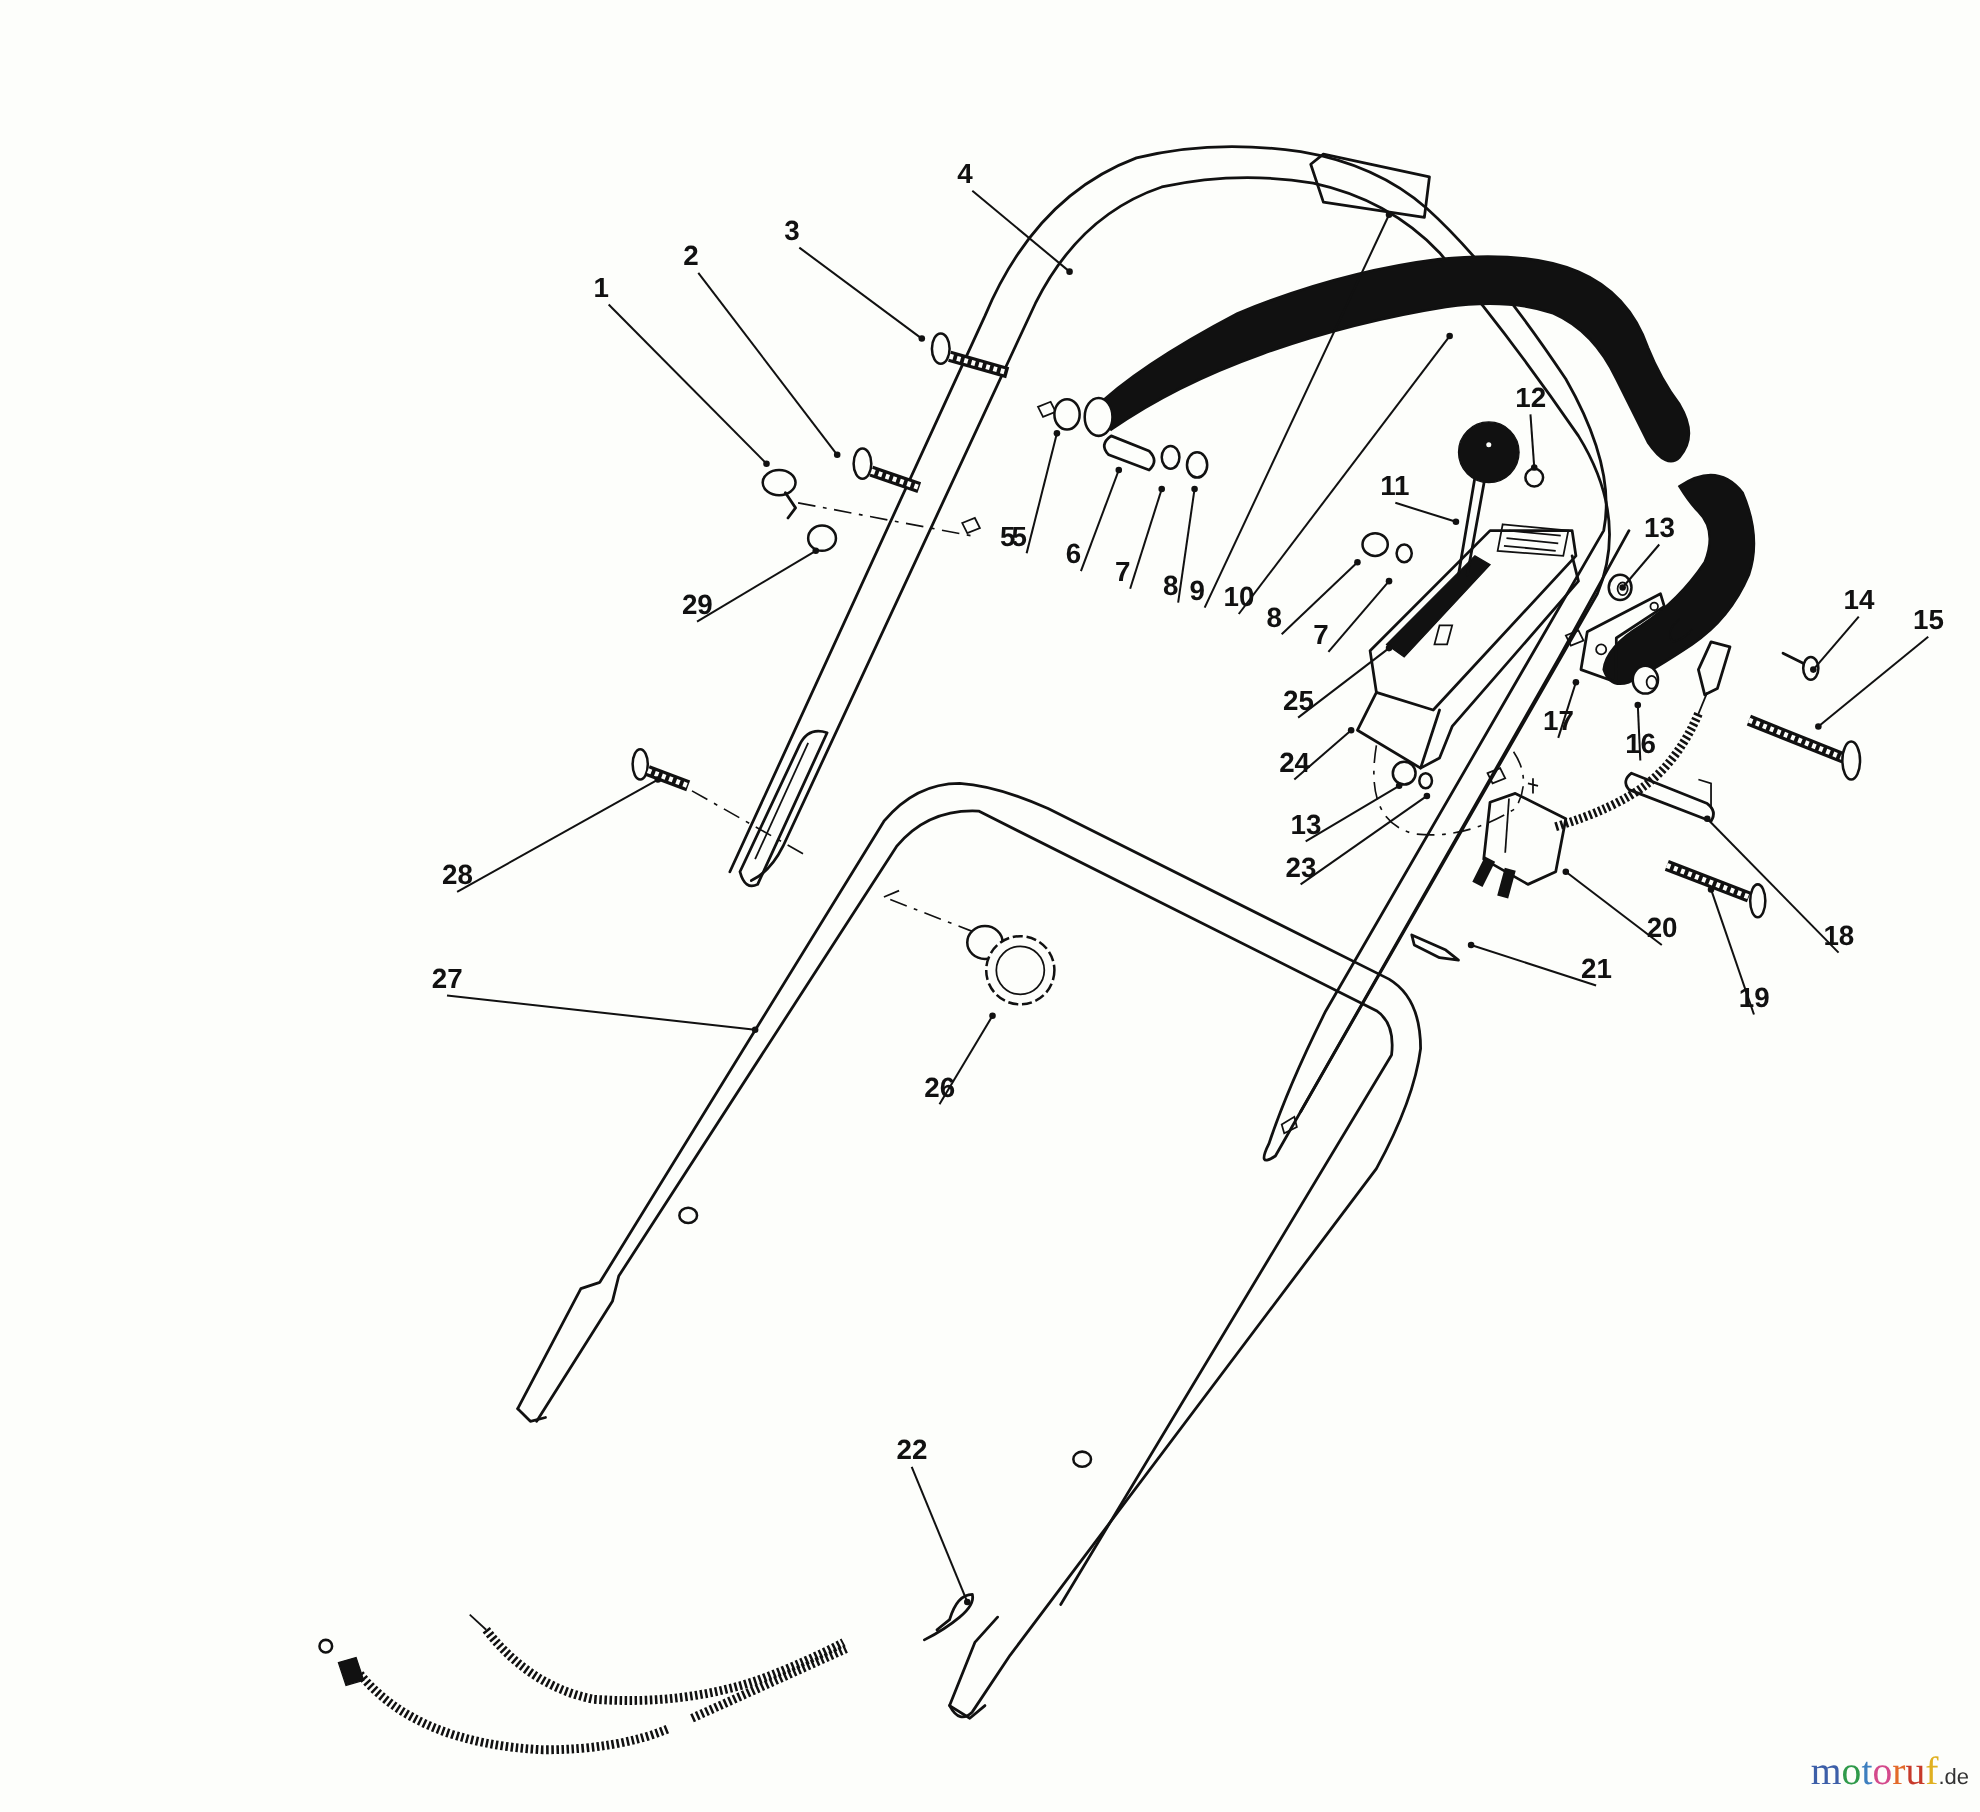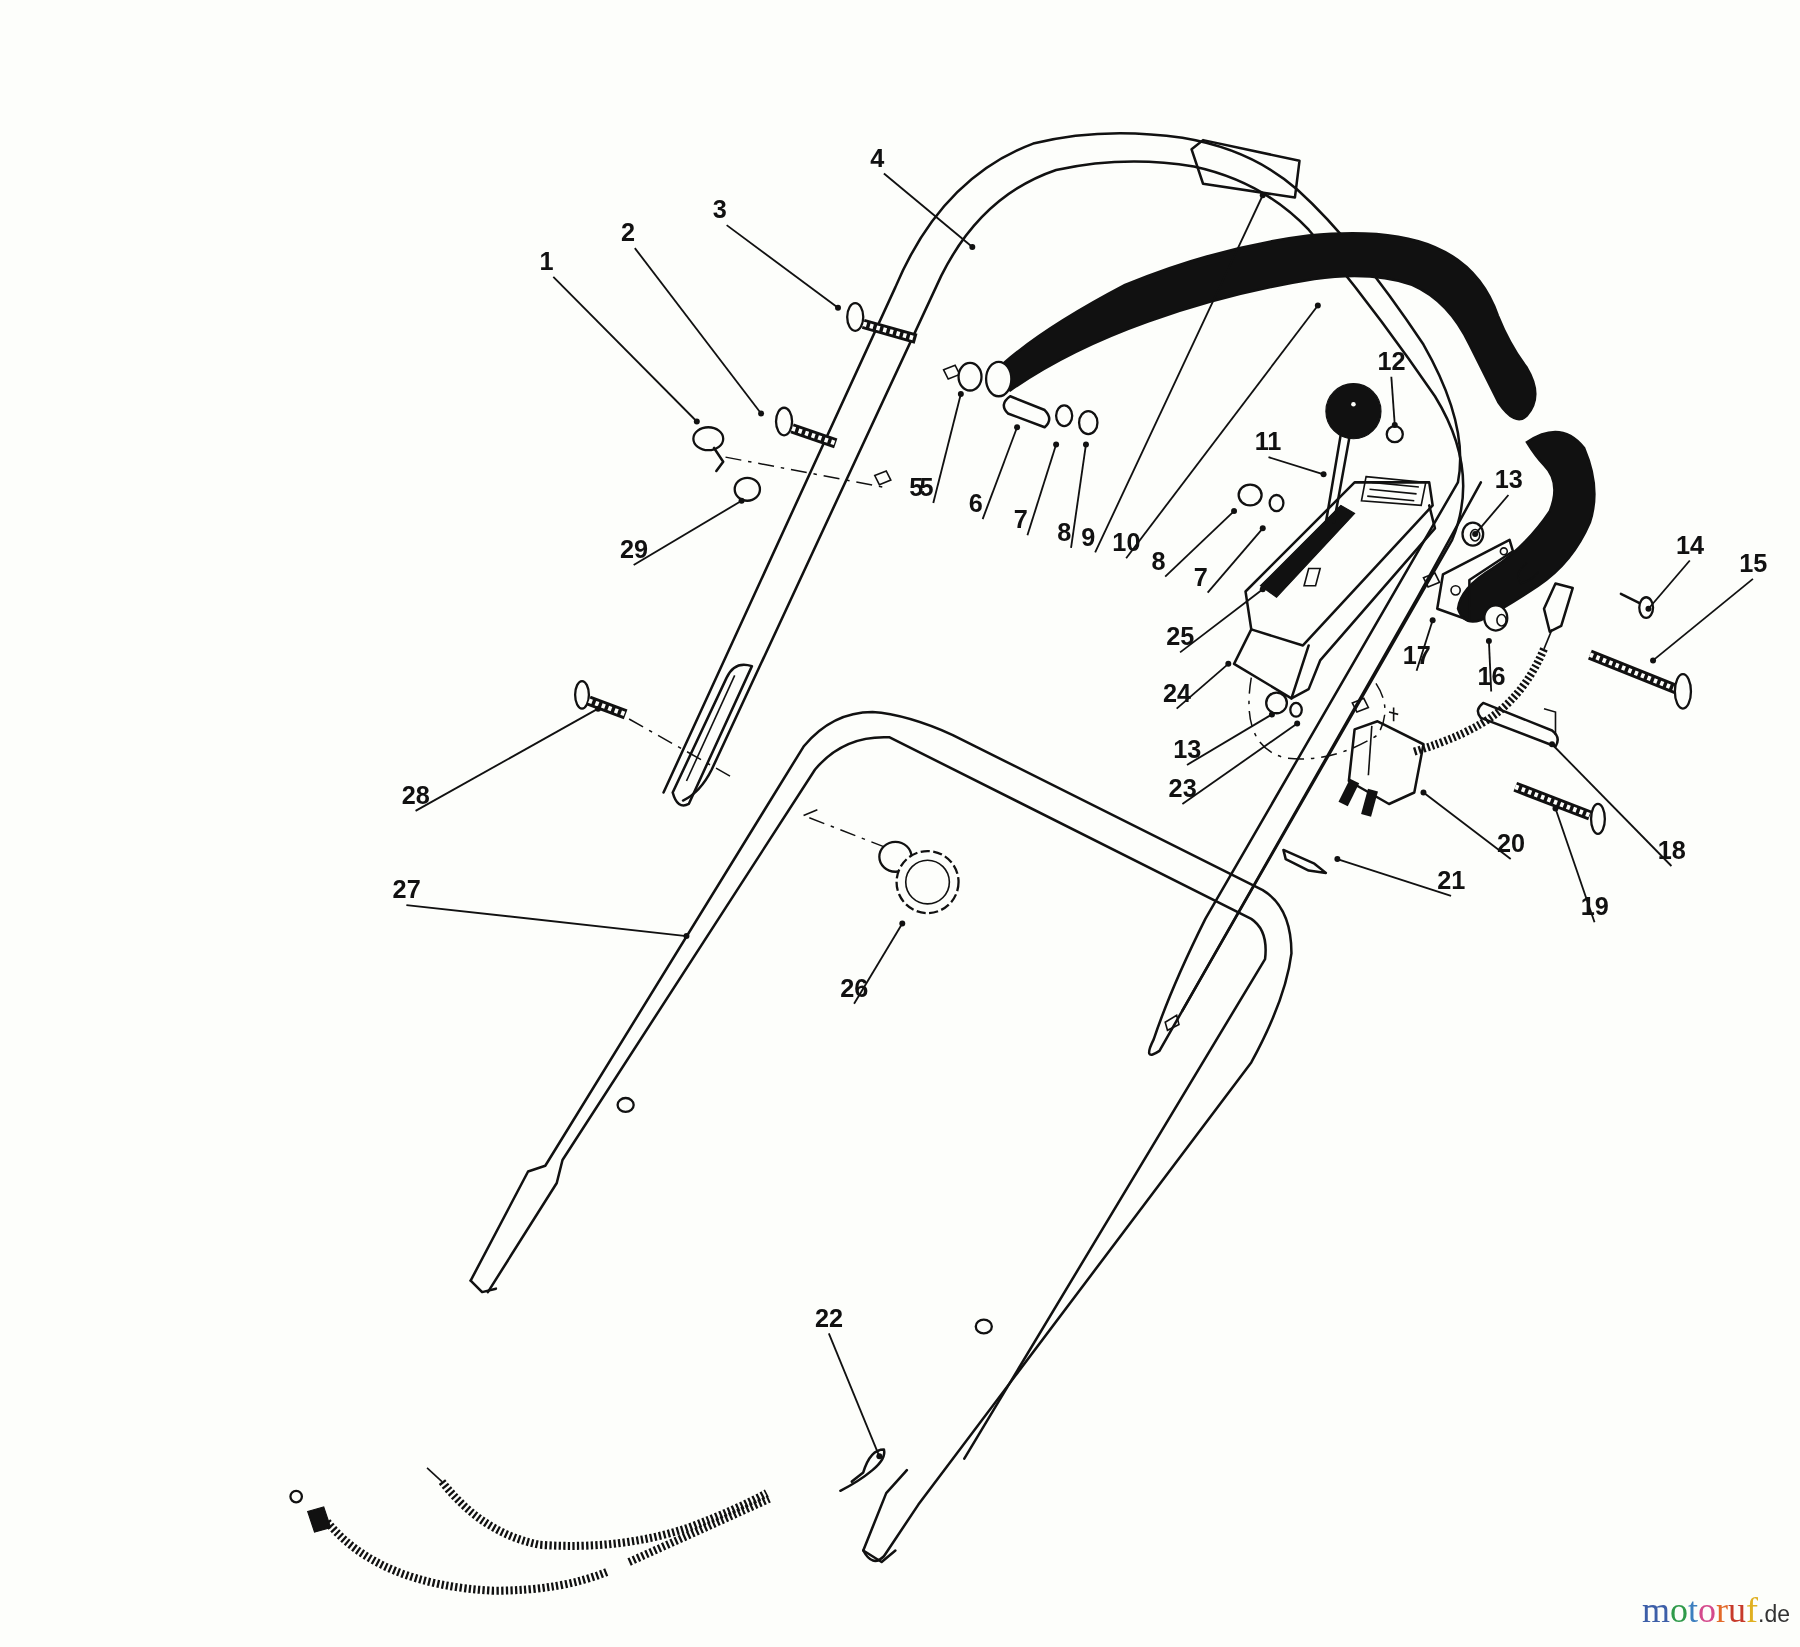--- a/index.html
+++ b/index.html
@@ -17,21 +17,21 @@
   .cable2{fill:none;stroke:#111;stroke-width:9;}
   .cableIn{fill:none;stroke:#fdfefb;stroke-width:4;stroke-dasharray:3 3;}
   #watermark{position:absolute;right:10px;bottom:16px;font-family:"Liberation Serif",serif;font-size:36px;letter-spacing:0px;}
   #watermark .c1{color:#3d5fa8}
   #watermark .c2{color:#2f9a4a}
   #watermark .c3{color:#3d7fbf}
   #watermark .c4{color:#d44a8c}
   #watermark .c5{color:#e36a2a}
   #watermark .c6{color:#c73a2a}
   #watermark .c7{color:#e0b020}
-  #watermark .tld{font-family:"Liberation Sans",sans-serif;font-size:23px;color:#333;}
+  #watermark .tld{font-family:"Liberation Sans",sans-serif;font-size:20px;color:#333;}
 </style>
 </head>
 <body>
 
 <div id="stage">
 <svg viewBox="0 0 1568 1434" preserveAspectRatio="none">
 
   <g>
     <path class="ln" d="M578,690 L780,250 Q820,155 900,125 Q960,110 1030,120 Q1090,130 1130,165 Q1180,210 1240,300 Q1280,370 1270,420 L1050,800 Q1020,860 1005,905 Q995,925 1010,915 L1235,520 Q1260,475 1290,420"></path>
     <path class="ln" d="M595,697 Q610,690 620,670 L820,240 Q855,170 920,148 Q980,135 1040,145 Q1100,158 1140,200 Q1195,265 1250,345 Q1290,410 1265,470 L1030,880"></path>

